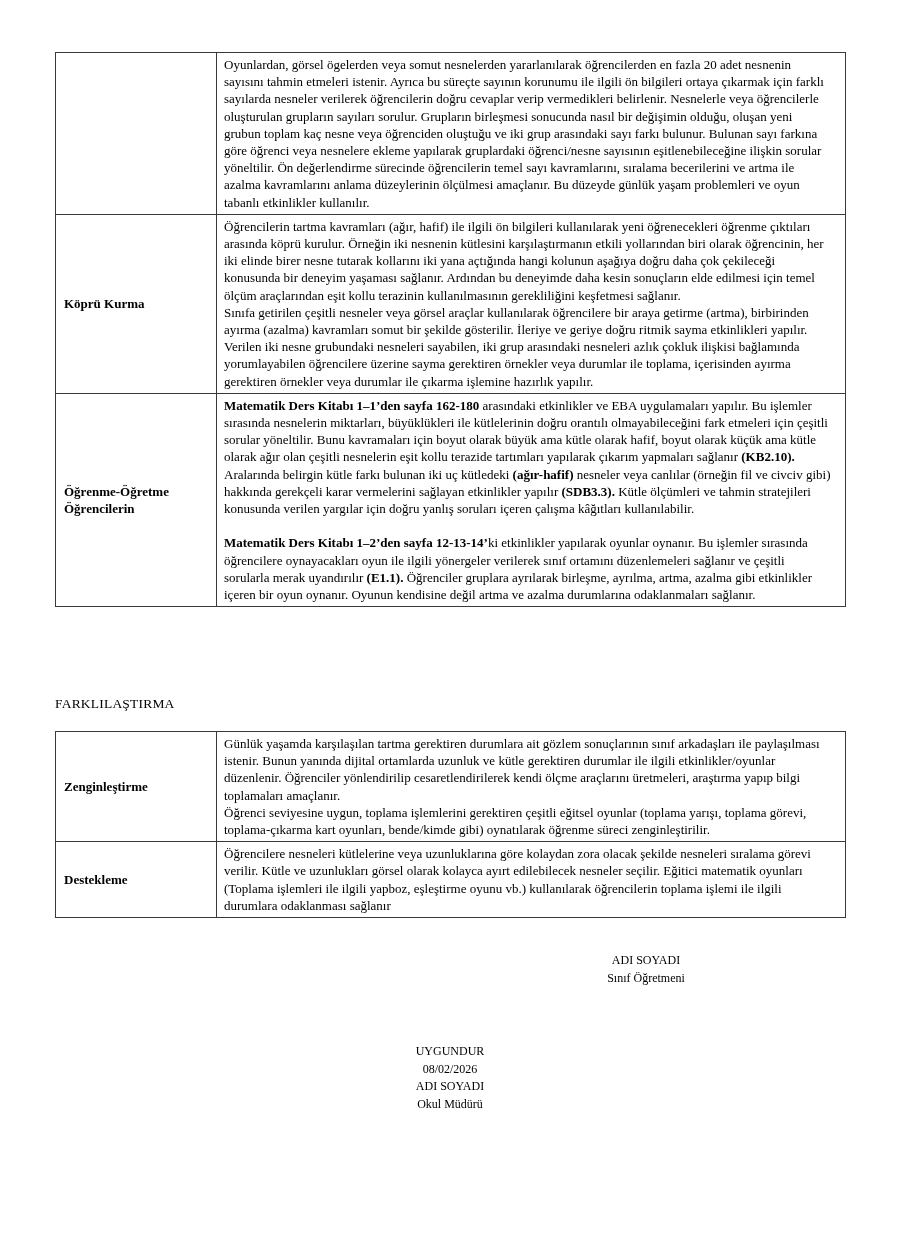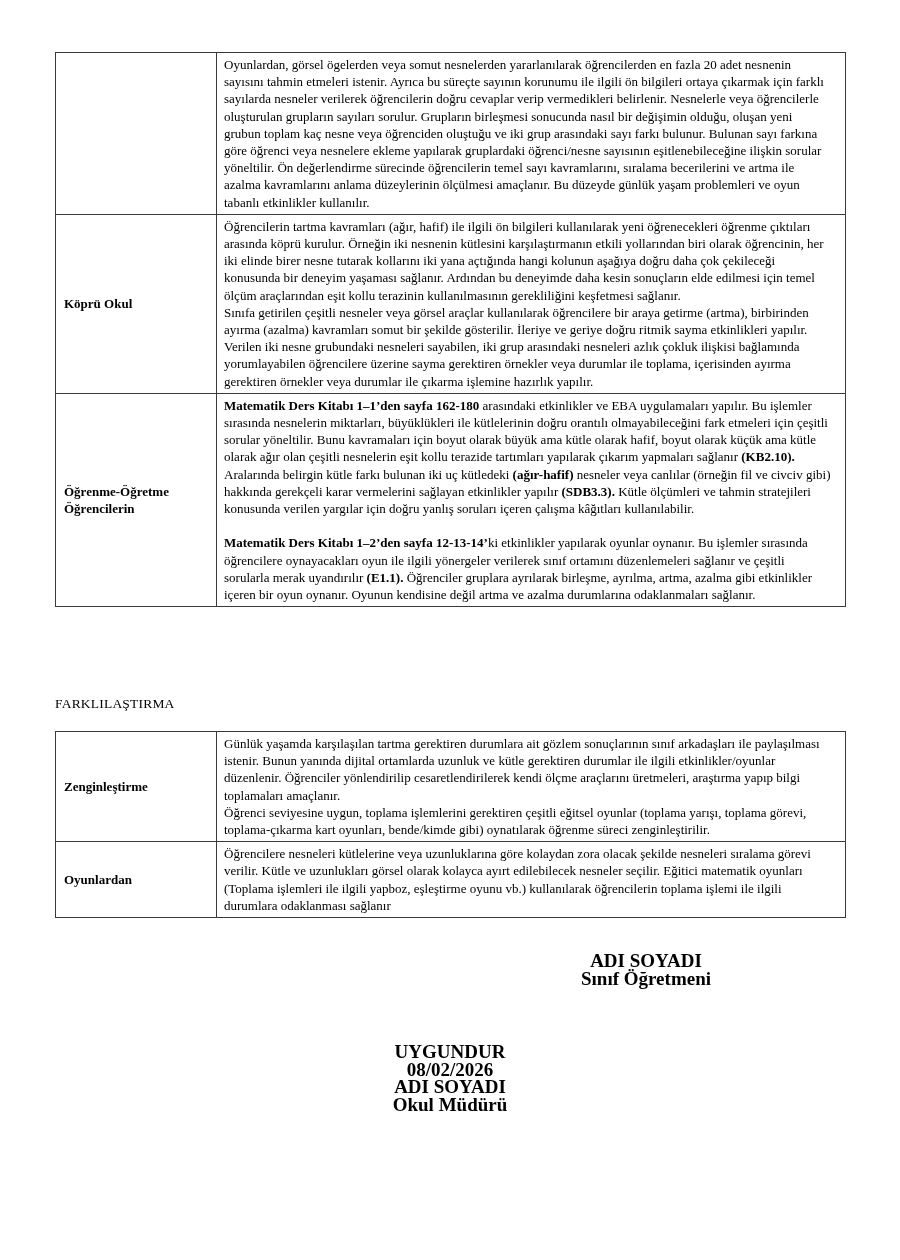--- a/index.html
+++ b/index.html
@@ -48,22 +48,22 @@
     left: 55px;
     top: 696px;
     font-size: 13.5px;
     font-weight: normal;
     letter-spacing: 0.2px;
   }
   .sig-block {
     position: absolute;
     width: 220px;
     text-align: center;
-    font-size: 19px;
-    font-weight: bold;
+    font-size: 12px;
+    font-weight: normal;
     line-height: 17.5px;
   }
   #sig-teacher { left: 536px; top: 952px; }
   #sig-approval { left: 340px; top: 1007px; margin-top: 36px; }
 </style>
 </head>
 <body>
 
 <div class="page">
 
@@ -73,21 +73,21 @@
         <col>
       </colgroup>
     <tbody>
         <tr>
           <td class="label-cell"></td>
           <td class="content-cell">
             <p>Oyunlardan, görsel ögelerden veya somut nesnelerden yararlanılarak öğrencilerden en fazla 20 adet nesnenin sayısını tahmin etmeleri istenir. Ayrıca bu süreçte sayının korunumu ile ilgili ön bilgileri ortaya çıkarmak için farklı sayılarda nesneler verilerek öğrencilerin doğru cevaplar verip vermedikleri belirlenir. Nesnelerle veya öğrencilerle oluşturulan grupların sayıları sorulur. Grupların birleşmesi sonucunda nasıl bir değişimin olduğu, oluşan yeni grubun toplam kaç nesne veya öğrenciden oluştuğu ve iki grup arasındaki sayı farkı bulunur. Bulunan sayı farkına göre öğrenci veya nesnelere ekleme yapılarak gruplardaki öğrenci/nesne sayısının eşitlenebileceğine ilişkin sorular yöneltilir. Ön değerlendirme sürecinde öğrencilerin temel sayı kavramlarını, sıralama becerilerini ve artma ile azalma kavramlarını anlama düzeylerinin ölçülmesi amaçlanır. Bu düzeyde günlük yaşam problemleri ve oyun tabanlı etkinlikler kullanılır.</p>
           </td>
         </tr>
         <tr>
-          <td class="label-cell">Köprü Okul</td>
+          <td class="label-cell">Köprü Kurma</td>
           <td class="content-cell">
             <p>Öğrencilerin tartma kavramları (ağır, hafif) ile ilgili ön bilgileri kullanılarak yeni öğrenecekleri öğrenme çıktıları arasında köprü kurulur. Örneğin iki nesnenin kütlesini karşılaştırmanın etkili yollarından biri olarak öğrencinin, her iki elinde birer nesne tutarak kollarını iki yana açtığında hangi kolunun aşağıya doğru daha çok çekileceği konusunda bir deneyim yaşaması sağlanır. Ardından bu deneyimde daha kesin sonuçların elde edilmesi için temel ölçüm araçlarından eşit kollu terazinin kullanılmasının gerekliliğini keşfetmesi sağlanır.</p>
             <p>Sınıfa getirilen çeşitli nesneler veya görsel araçlar kullanılarak öğrencilere bir araya getirme (artma), birbirinden ayırma (azalma) kavramları somut bir şekilde gösterilir. İleriye ve geriye doğru ritmik sayma etkinlikleri yapılır. Verilen iki nesne grubundaki nesneleri sayabilen, iki grup arasındaki nesneleri azlık çokluk ilişkisi bağlamında yorumlayabilen öğrencilere üzerine sayma gerektiren örnekler veya durumlar ile toplama, içerisinden ayırma gerektiren örnekler veya durumlar ile çıkarma işlemine hazırlık yapılır.</p>
           </td>
         </tr>
         <tr>
           <td class="label-cell">Öğrenme-Öğretme Öğrencilerin</td>
           <td class="content-cell">
             <p><b>Matematik Ders Kitabı 1–1’den sayfa 162-180</b> arasındaki etkinlikler ve EBA uygulamaları yapılır. Bu işlemler sırasında nesnelerin miktarları, büyüklükleri ile kütlelerinin doğru orantılı olmayabileceğini fark etmeleri için çeşitli sorular yöneltilir. Bunu kavramaları için boyut olarak büyük ama kütle olarak hafif, boyut olarak küçük ama kütle olarak ağır olan çeşitli nesnelerin eşit kollu terazide tartımları yapılarak çıkarım yapmaları sağlanır <b>(KB2.10).</b> Aralarında belirgin kütle farkı bulunan iki uç kütledeki <b>(ağır-hafif)</b> nesneler veya canlılar (örneğin fil ve civciv gibi) hakkında gerekçeli karar vermelerini sağlayan etkinlikler yapılır <b>(SDB3.3).</b> Kütle ölçümleri ve tahmin stratejileri konusunda verilen yargılar için doğru yanlış soruları içeren çalışma kâğıtları kullanılabilir.</p>
             <p></p>
@@ -106,21 +106,21 @@
       </colgroup>
     <tbody>
         <tr>
           <td class="label-cell">Zenginleştirme</td>
           <td class="content-cell">
             <p>Günlük yaşamda karşılaşılan tartma gerektiren durumlara ait gözlem sonuçlarının sınıf arkadaşları ile paylaşılması istenir. Bunun yanında dijital ortamlarda uzunluk ve kütle gerektiren durumlar ile ilgili etkinlikler/oyunlar düzenlenir.  Öğrenciler yönlendirilip cesaretlendirilerek kendi ölçme araçlarını üretmeleri, araştırma yapıp bilgi toplamaları amaçlanır.</p>
             <p>Öğrenci seviyesine uygun, toplama işlemlerini gerektiren çeşitli eğitsel oyunlar (toplama yarışı, toplama görevi, toplama-çıkarma kart oyunları, bende/kimde gibi) oynatılarak öğrenme süreci zenginleştirilir.</p>
           </td>
         </tr>
         <tr>
-          <td class="label-cell">Oyunlardan</td>
+          <td class="label-cell">Destekleme</td>
           <td class="content-cell">
             <p>Öğrencilere nesneleri kütlelerine veya uzunluklarına göre kolaydan zora olacak şekilde nesneleri sıralama görevi verilir. Kütle ve uzunlukları görsel olarak kolayca ayırt edilebilecek nesneler seçilir. Eğitici matematik oyunları (Toplama işlemleri ile ilgili yapboz, eşleştirme oyunu vb.) kullanılarak öğrencilerin toplama işlemi ile ilgili durumlara odaklanması sağlanır</p>
           </td>
         </tr>
       </tbody>
   </table>
 
   <div class="sig-block" id="sig-teacher">
     <div>ADI SOYADI</div>
     <div>Sınıf Öğretmeni</div>

